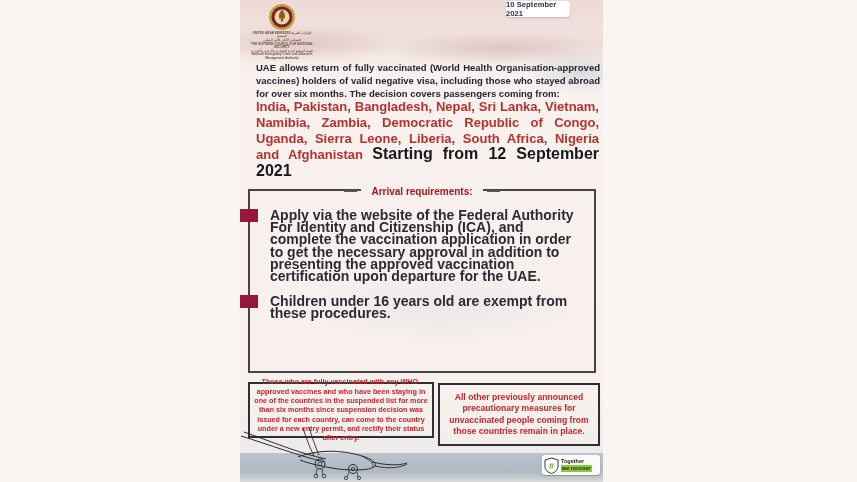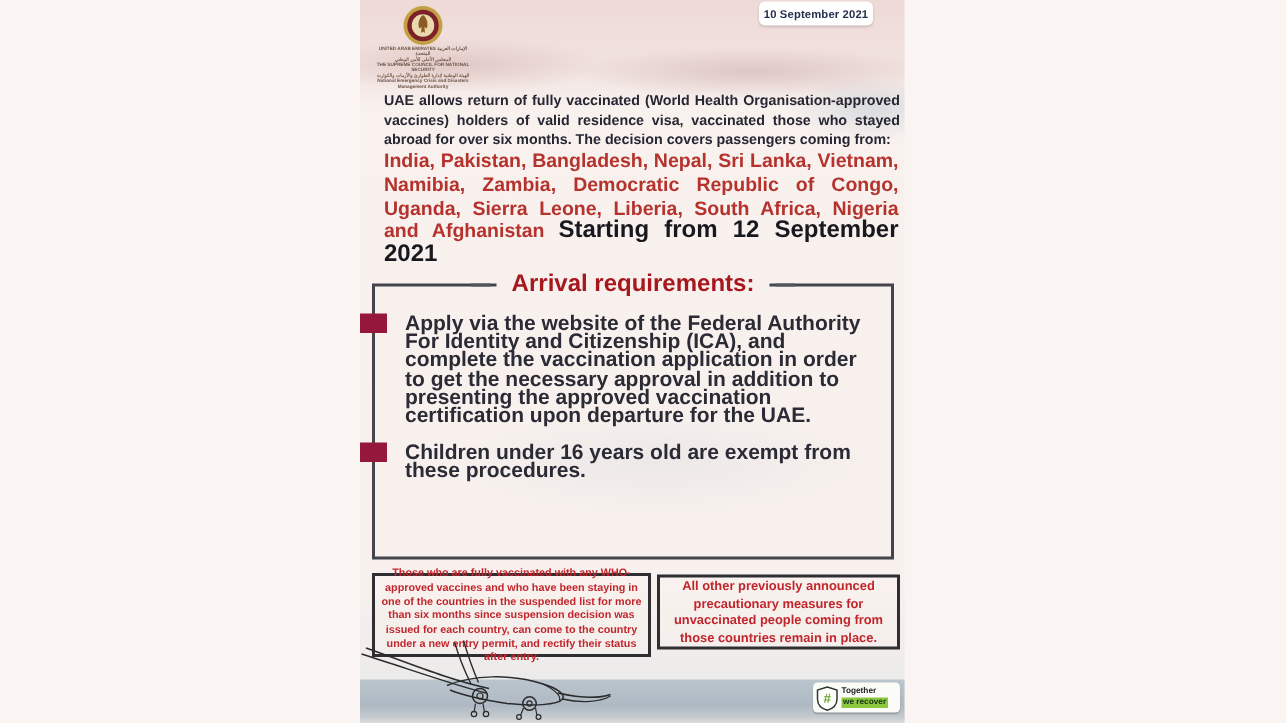--- a/index.html
+++ b/index.html
@@ -15,46 +15,46 @@
       radial-gradient(ellipse 170px 24px at 72% 10%, rgba(201,170,168,0.50), transparent 70%),
       radial-gradient(ellipse 200px 50px at 55% 64%, rgba(177,193,204,0.16), transparent 70%),
       linear-gradient(180deg,#eedad7 0%,#f1e2df 9%,#f8f1ee 15%,#f7f0ed 82%,#ecebea 94%,#e2e4e6 100%);
   }
 
   
   .emblem{position:absolute;left:28px;top:3px;width:28px;height:28px;}
   .logo-lines{position:absolute;left:-18px;top:31px;width:120px;text-align:center;color:#6b5546;
     font-size:6px;line-height:7px;font-weight:bold;transform:scale(0.52);transform-origin:50% 0;}
   .logo-lines .ar{color:#7a5c49;}
-  .date-badge{position:absolute;left:266px;top:1px;width:76px;height:16px;background:#ffffff;border-radius:4px;
+  .date-badge{position:absolute;left:266px;top:1px;width:64px;height:16px;background:#ffffff;border-radius:4px;
     box-shadow:0 1px 2px rgba(0,0,0,0.18);display:flex;align-items:center;justify-content:center;
     font-size:7.5px;font-weight:bold;color:#25304e;letter-spacing:0.1px;}
 
   
   .intro{position:absolute;left:16px;top:61px;width:344px;color:#262632;
     font-size:9.5px;line-height:13px;font-weight:bold;text-align:justify;}
   .countries{position:absolute;left:16px;top:99px;width:343px;text-align:justify;
     font-weight:bold;font-size:13px;line-height:15.8px;color:#b5322d;}
   .start-date{color:#18181f;font-size:16px;}
 
   
   .req-box{position:absolute;left:8px;top:189px;width:348px;height:184px;border:2px solid #44444c;box-sizing:border-box;}
   .req-title{position:absolute;top:-10px;left:0;right:0;text-align:center;}
   .req-title .txt{display:inline-block;background:#f7f0ed;padding:0 10px;color:#a6171e;
-    font-size:16px;font-weight:bold;text-align:center;}
+    font-size:10px;font-weight:bold;text-align:center;}
   .dash{display:inline-block;vertical-align:middle;width:13px;height:0;border-top:2px solid #55555c;margin:0 4px;}
   .req-items{position:absolute;left:20px;right:9px;top:18px;}
   .req-item{position:relative;margin-bottom:13px;color:#2b2b36;font-size:14px;line-height:12.2px;font-weight:bold;text-align:left;}
   .req-item .sq{position:absolute;left:-30px;top:0px;width:18px;height:13px;background:#96173c;}
 
   
   .note{position:absolute;border:2px solid #2e2e33;box-sizing:border-box;background:rgba(248,241,238,0.45);
     color:#c2262d;font-weight:bold;text-align:center;display:flex;align-items:center;justify-content:center;}
   .note-left{left:8px;top:382px;width:186px;height:56px;font-size:7.2px;line-height:9.3px;padding:18px 4px;}
-  .note-right{left:198px;top:383px;width:162px;height:50px;font-size:8.6px;line-height:11.5px;padding:2px 6px;}
+  .note-right{left:198px;top:383px;width:162px;height:63px;font-size:8.6px;line-height:11.5px;padding:2px 6px;}
 
   
   .footer-band{position:absolute;left:0;bottom:0;width:363px;height:29px;
     background:linear-gradient(180deg,#bac5ce 0%,#aeb9c3 60%,#c3c9ce 85%,#dddcdb 100%);}
   .plane{position:absolute;left:0px;top:426px;}
   .recover-badge{position:absolute;right:3px;bottom:7px;width:58px;height:20px;background:#fbfbf7;border-radius:3px;
     box-shadow:0 1px 1px rgba(0,0,0,0.25);display:flex;align-items:center;padding:1px 2px;box-sizing:border-box;}
   .badge-text{margin-left:2px;display:flex;flex-direction:column;justify-content:center;}
   .badge-line1{font-size:5.5px;font-weight:bold;color:#1c1c1c;line-height:6.5px;}
   .badge-line2{font-size:5.5px;font-weight:bold;color:#143317;background:#8dc63f;line-height:7px;padding:0 1px;}
@@ -75,21 +75,21 @@
       <div>UNITED ARAB EMIRATES  الإمارات العربية المتحدة</div>
       <div class="ar">المجلس الأعلى للأمن الوطني</div>
       <div>THE SUPREME COUNCIL FOR NATIONAL SECURITY</div>
       <div class="ar">الهيئة الوطنية لإدارة الطوارئ والأزمات والكوارث</div>
       <div>National Emergency Crisis and Disasters Management Authority</div>
     </div>
     <div class="date-badge">
       <span>10 September 2021</span>
     </div>
 
-    <div class="intro">UAE allows return of fully vaccinated (World Health Organisation-approved vaccines) holders of valid residence visa, vaccinated those who stayed abroad for over six months. The decision covers passengers coming from:</div>
+    <div class="intro">UAE allows return of fully vaccinated (World Health Organisation-approved vaccines) holders of valid negative visa, including those who stayed abroad for over six months. The decision covers passengers coming from:</div>
     <div class="countries"><span>India, Pakistan, Bangladesh, Nepal, Sri Lanka, Vietnam, Namibia, Zambia, Democratic Republic of Congo, Uganda, Sierra Leone, Liberia, South Africa, Nigeria and Afghanistan </span><span class="start-date">Starting from 12 September 2021</span></div>
 
     <div class="req-box">
       <div class="req-title">
         <span class="dash"></span><span class="txt">Arrival requirements:</span><span class="dash"></span>
       </div>
       <div class="req-items">
         <div class="req-item">
           <span class="sq"></span>
           <span>Apply via the website of the Federal Authority For Identity and Citizenship (ICA), and complete the vaccination application in order to get the necessary approval in addition to presenting the approved vaccination certification upon departure for the UAE.</span>

